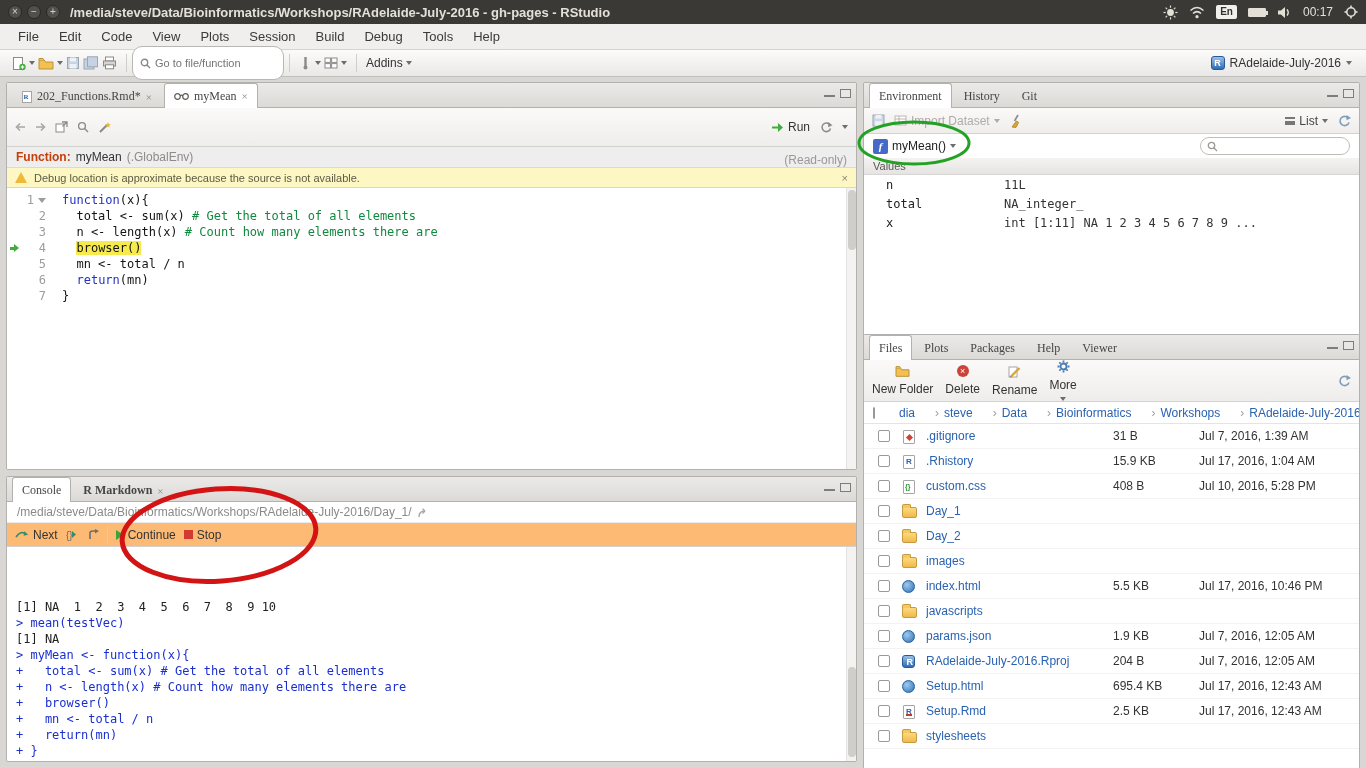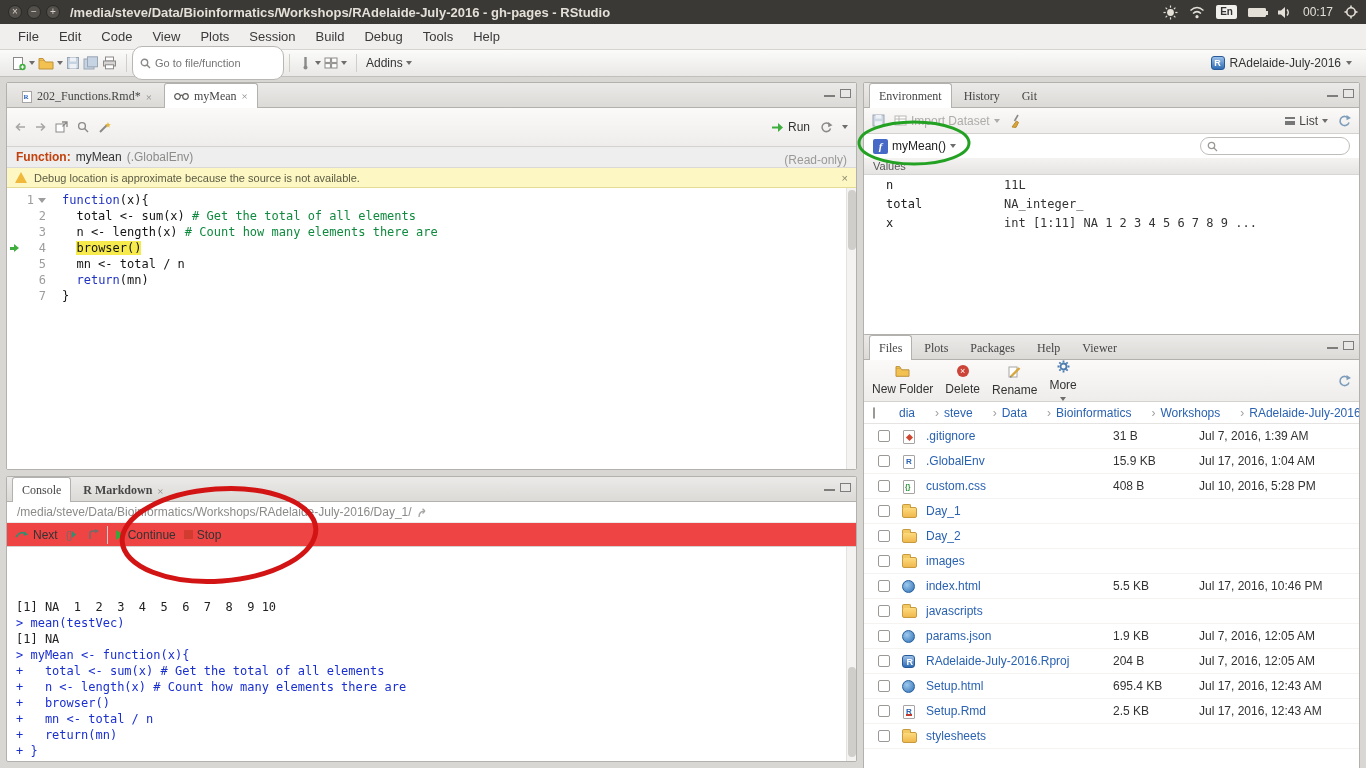--- a/index.html
+++ b/index.html
@@ -87,21 +87,21 @@
   .code-text{padding-left:9px;white-space:pre;color:#141414;}
   .kw{color:#2033c4;}
   .comment{color:#108a3e;}
   .hl-current{background:#f7ea4d;}
   .vscroll{position:absolute;right:0;top:0;bottom:0;width:10px;background:#f4f3f1;border-left:1px solid #e3e2e0;}
   .vscroll .thumb{position:absolute;left:1px;width:8px;background:#cfcecb;border-radius:4px;}
 
   
   .console-path{flex:0 0 21px;display:flex;align-items:center;gap:6px;padding:0 10px;
     color:#8a8a88;font-size:12px;border-bottom:1px solid #eceae8;}
-  .dbg-toolbar{flex:0 0 24px;background:#ef4444;border-bottom:1px solid #d4d2cf;
+  .dbg-toolbar{flex:0 0 24px;background:#fdba74;border-bottom:1px solid #d4d2cf;
     display:flex;align-items:center;gap:8px;padding:0 8px;color:#333;}
   .dbg-btn{display:flex;align-items:center;gap:4px;}
   .stop-sq{width:9px;height:9px;background:#d23b30;}
   .console-out{flex:1;font-family:"DejaVu Sans Mono","Liberation Mono",monospace;font-size:12px;
     line-height:16px;padding:4px 0 0 9px;white-space:pre;position:relative;overflow:hidden;}
   .cin{color:#1a2fd0;}
   .cout{color:#222;}
 
   
   .env-toolbar{flex:0 0 26px;background:linear-gradient(#fbfaf9,#efedeb);border-bottom:1px solid #d4d2cf;
@@ -648,21 +648,21 @@
           <span class="fc-size">31 B</span>
           <span class="fc-date">Jul 7, 2016, 1:39 AM</span>
         </div>
         <div class="file-row">
           <span class="fc-check">
             <span class="checkbox"></span>
           </span>
           <span class="fc-icon">
             <span class="fi page-r"></span>
           </span>
-          <span class="fc-name">.GlobalEnv</span>
+          <span class="fc-name">.Rhistory</span>
           <span class="fc-size">15.9 KB</span>
           <span class="fc-date">Jul 17, 2016, 1:04 AM</span>
         </div>
         <div class="file-row">
           <span class="fc-check">
             <span class="checkbox"></span>
           </span>
           <span class="fc-icon">
             <span class="fi page-green"></span>
           </span>

